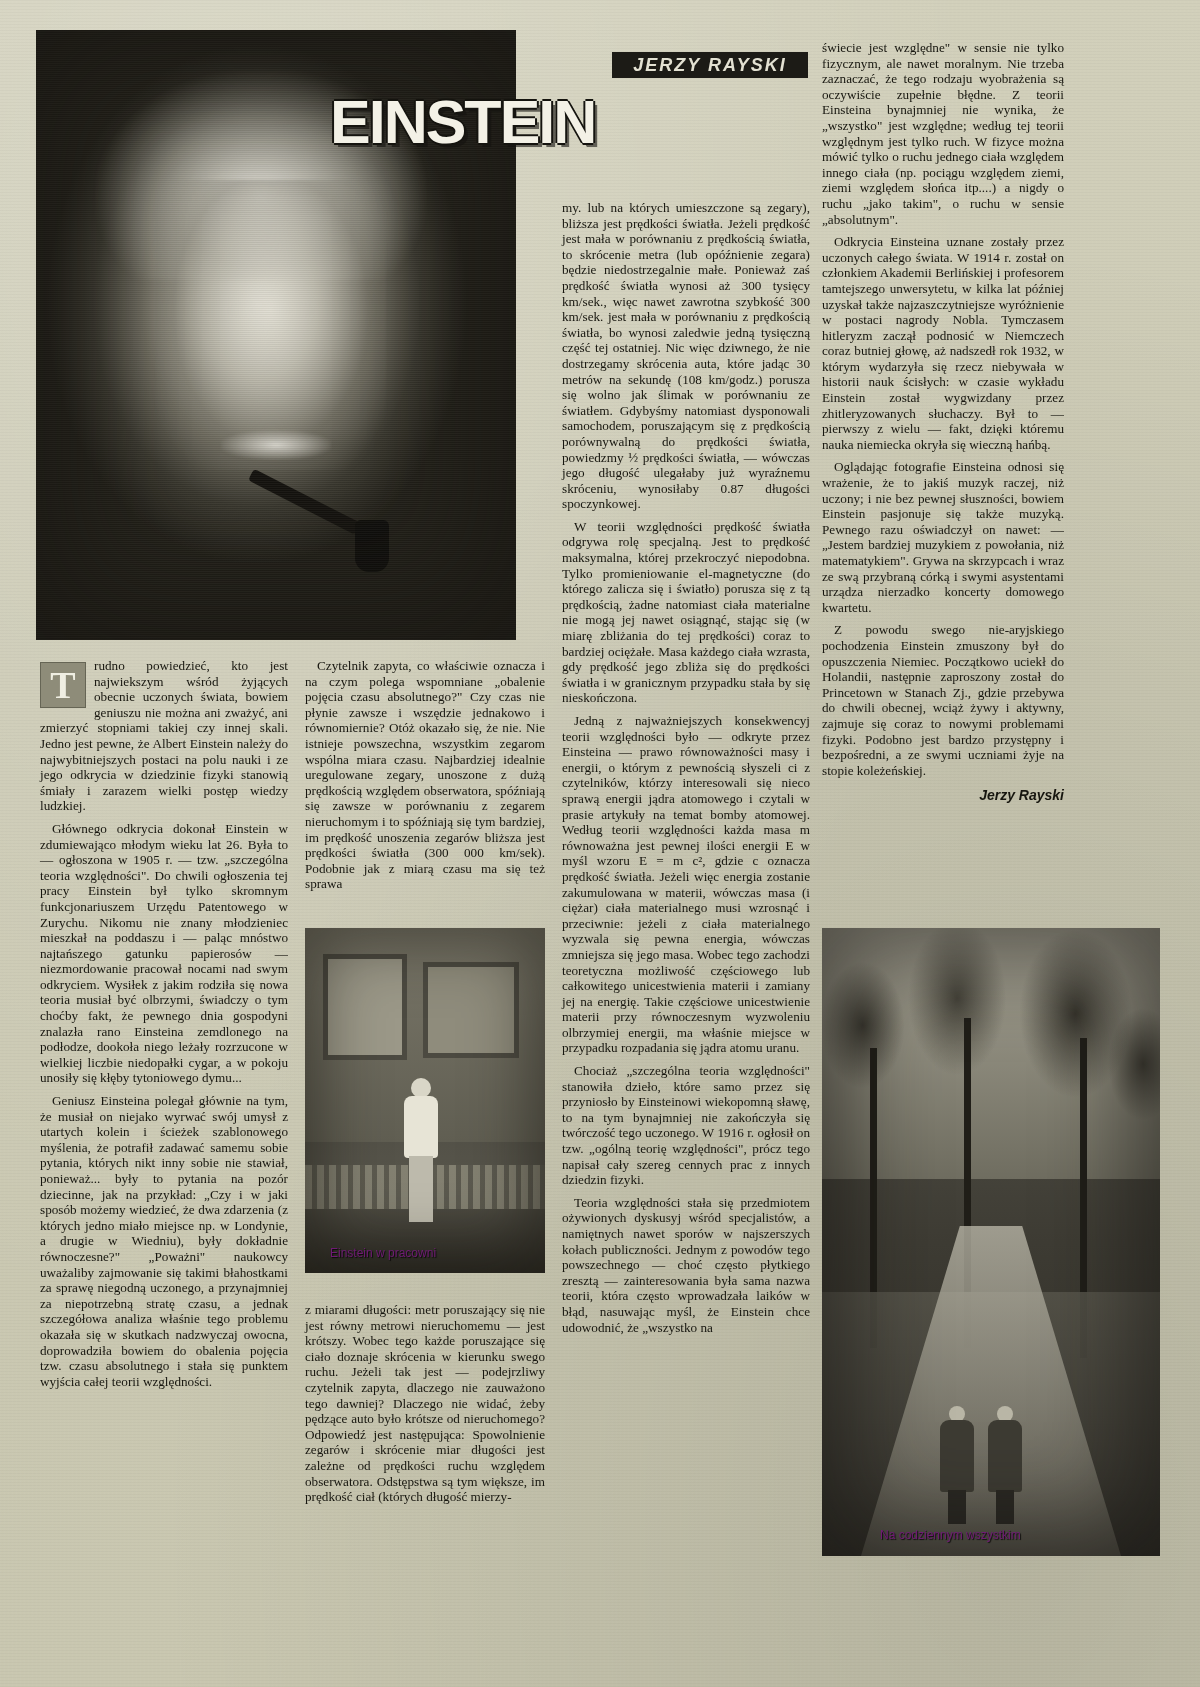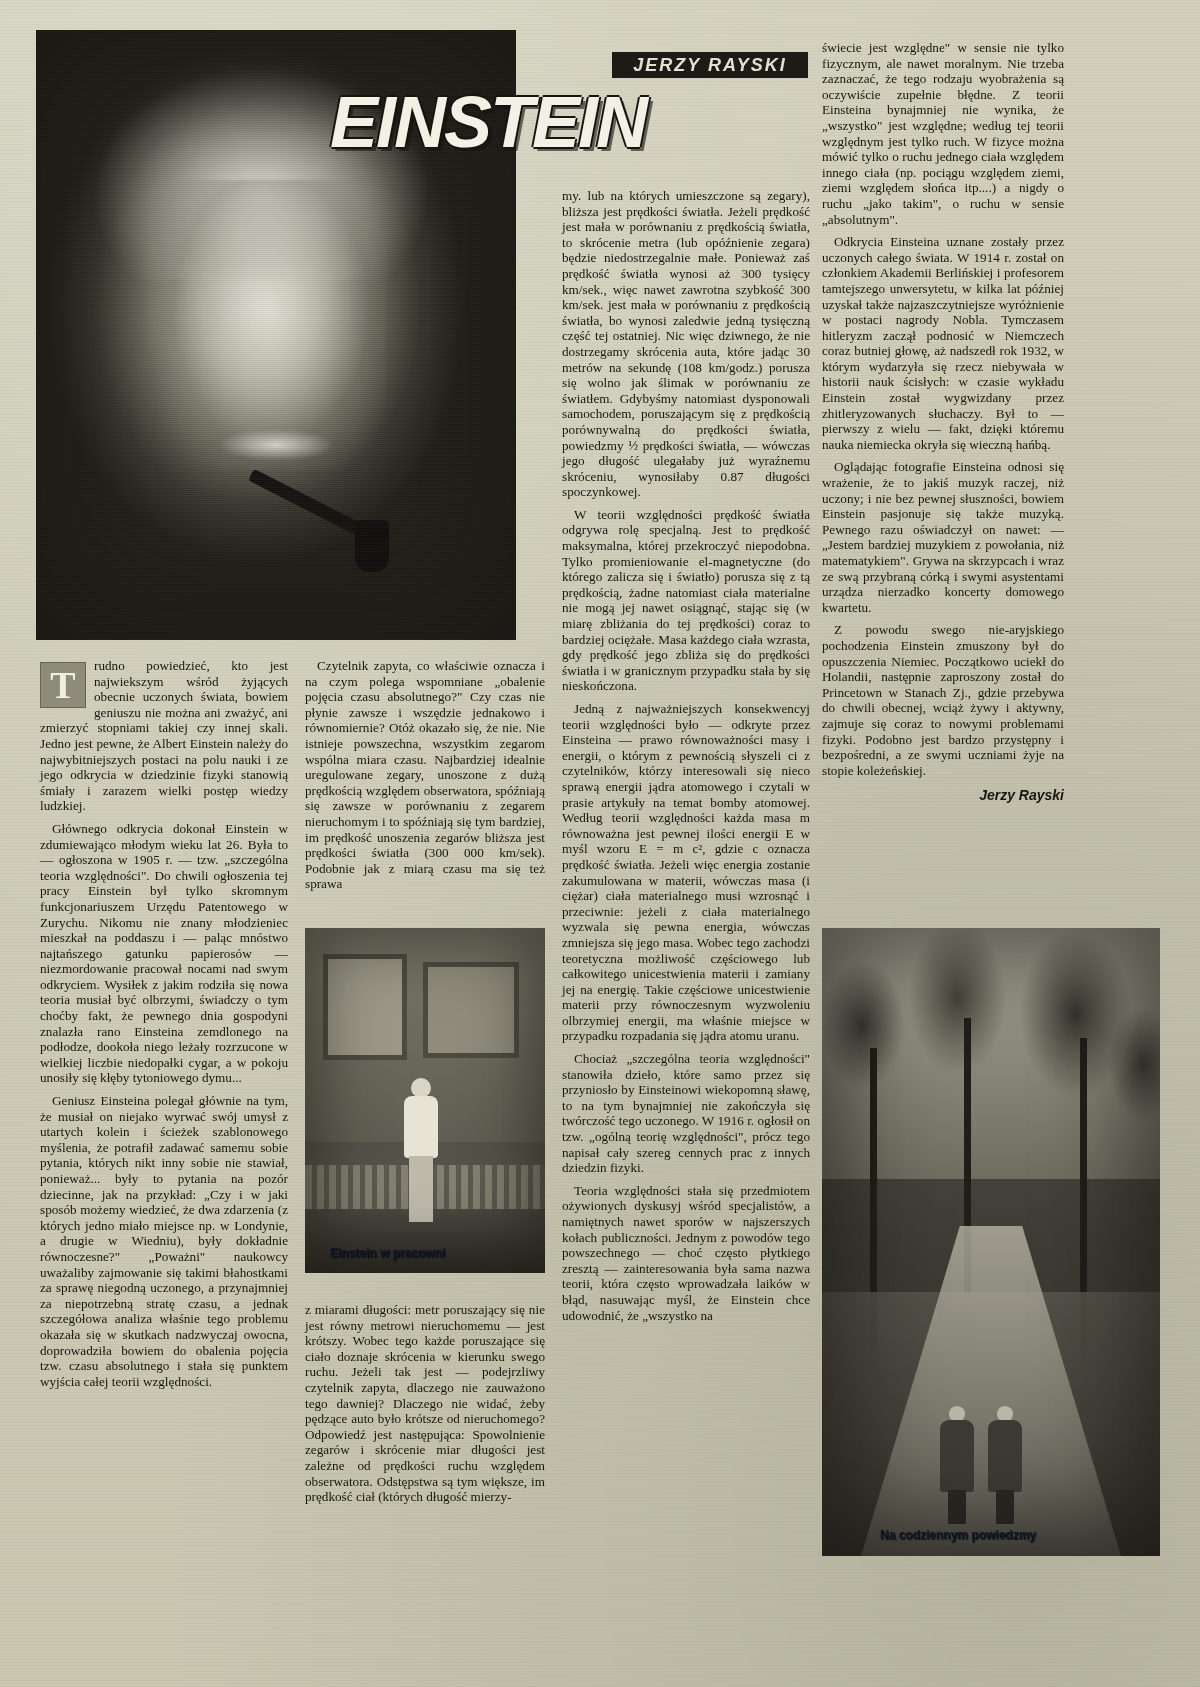--- a/index.html
+++ b/index.html
@@ -71,45 +71,44 @@
   .author-kicker{
     position:absolute;left:612px;top:52px;width:196px;height:26px;
     background:#1c1b16;color:#e3e1d2;
     font-family:"Liberation Sans", sans-serif;
     font-weight:700;font-style:italic;font-size:18px;letter-spacing:2px;
     display:flex;align-items:center;justify-content:center;
   }
   .masthead{
     position:absolute;left:330px;top:78px;width:480px;height:88px;
     font-family:"Liberation Sans", sans-serif;
-    font-weight:700;font-size:72px;letter-spacing:-2px;
+    font-weight:700;font-size:61px;letter-spacing:-2px;
     color:#f3f1e6;
     text-shadow:
       2px 0 0 #15140f, -2px 0 0 #15140f, 0 2px 0 #15140f, 0 -2px 0 #15140f,
       4px 4px 0 rgba(20,19,15,0.6);
     line-height:88px;
     white-space:nowrap;
-    font-style:italic;
   }
 
   
   .col{
     position:absolute;
     font-size:13.2px;line-height:15.6px;
     text-align:justify;
     hyphens:auto;
     color:#17160f;
   }
   .col p{margin:0 0 7px 0;text-indent:12px;}
   .col p.noind{text-indent:0;}
 
   .col1{left:40px;top:658px;width:248px;height:995px;}
   .col2{left:305px;top:658px;width:240px;height:640px;}
   .col2b{left:305px;top:1302px;width:240px;height:350px;}
-  .col3{left:562px;top:188px;width:248px;height:1455px;}
+  .col3{left:562px;top:200px;width:248px;height:1455px;}
   .col4{left:822px;top:40px;width:242px;height:880px;}
 
   .dropcap{
     float:left;
     width:46px;height:46px;
     margin:4px 8px 0 0;
     background:#8e8c79;
     color:#efeee2;
     font-family:"Liberation Serif", serif;
     font-weight:700;
@@ -150,21 +149,21 @@
     position:absolute;left:96px;top:150px;width:40px;height:150px;
   }
   .photo-lab .person .head{position:absolute;left:10px;top:0;width:20px;height:20px;border-radius:50%;background:#d9d6c7;}
   .photo-lab .person .body{position:absolute;left:3px;top:18px;width:34px;height:62px;background:#e7e4d6;border-radius:8px 8px 4px 4px;}
   .photo-lab .person .legs{position:absolute;left:8px;top:78px;width:24px;height:66px;background:#bdbaac;}
   .photo-lab .vign{position:absolute;inset:0;box-shadow:inset 0 0 60px 18px rgba(25,23,18,0.5);}
 
   .caption{
     position:absolute;
     font-family:"Liberation Sans", sans-serif;
-    font-weight:700;font-size:12px;color:#0f172a;
+    font-weight:400;font-size:12px;color:#701a75;
     text-shadow:1px 1px 1px rgba(0,0,0,.8);
   }
   .cap-lab{left:330px;top:1246px;}
 
   
   .photo-walk{
     position:absolute;left:822px;top:928px;width:338px;height:628px;
     background:linear-gradient(180deg,#5b5950 0%,#3e3c34 50%,#2b2922 100%);
     overflow:hidden;
   }
@@ -281,15 +280,15 @@
       <div class="b"></div>
       <div class="l"></div>
     </div>
     <div class="fig f2">
       <div class="h"></div>
       <div class="b"></div>
       <div class="l"></div>
     </div>
     <div class="vign"></div>
   </div>
-  <div class="caption cap-walk">Na codziennym powiedzmy</div>
+  <div class="caption cap-walk">Na codziennym wszystkim</div>
 
 </div>
 
 </body></html>

